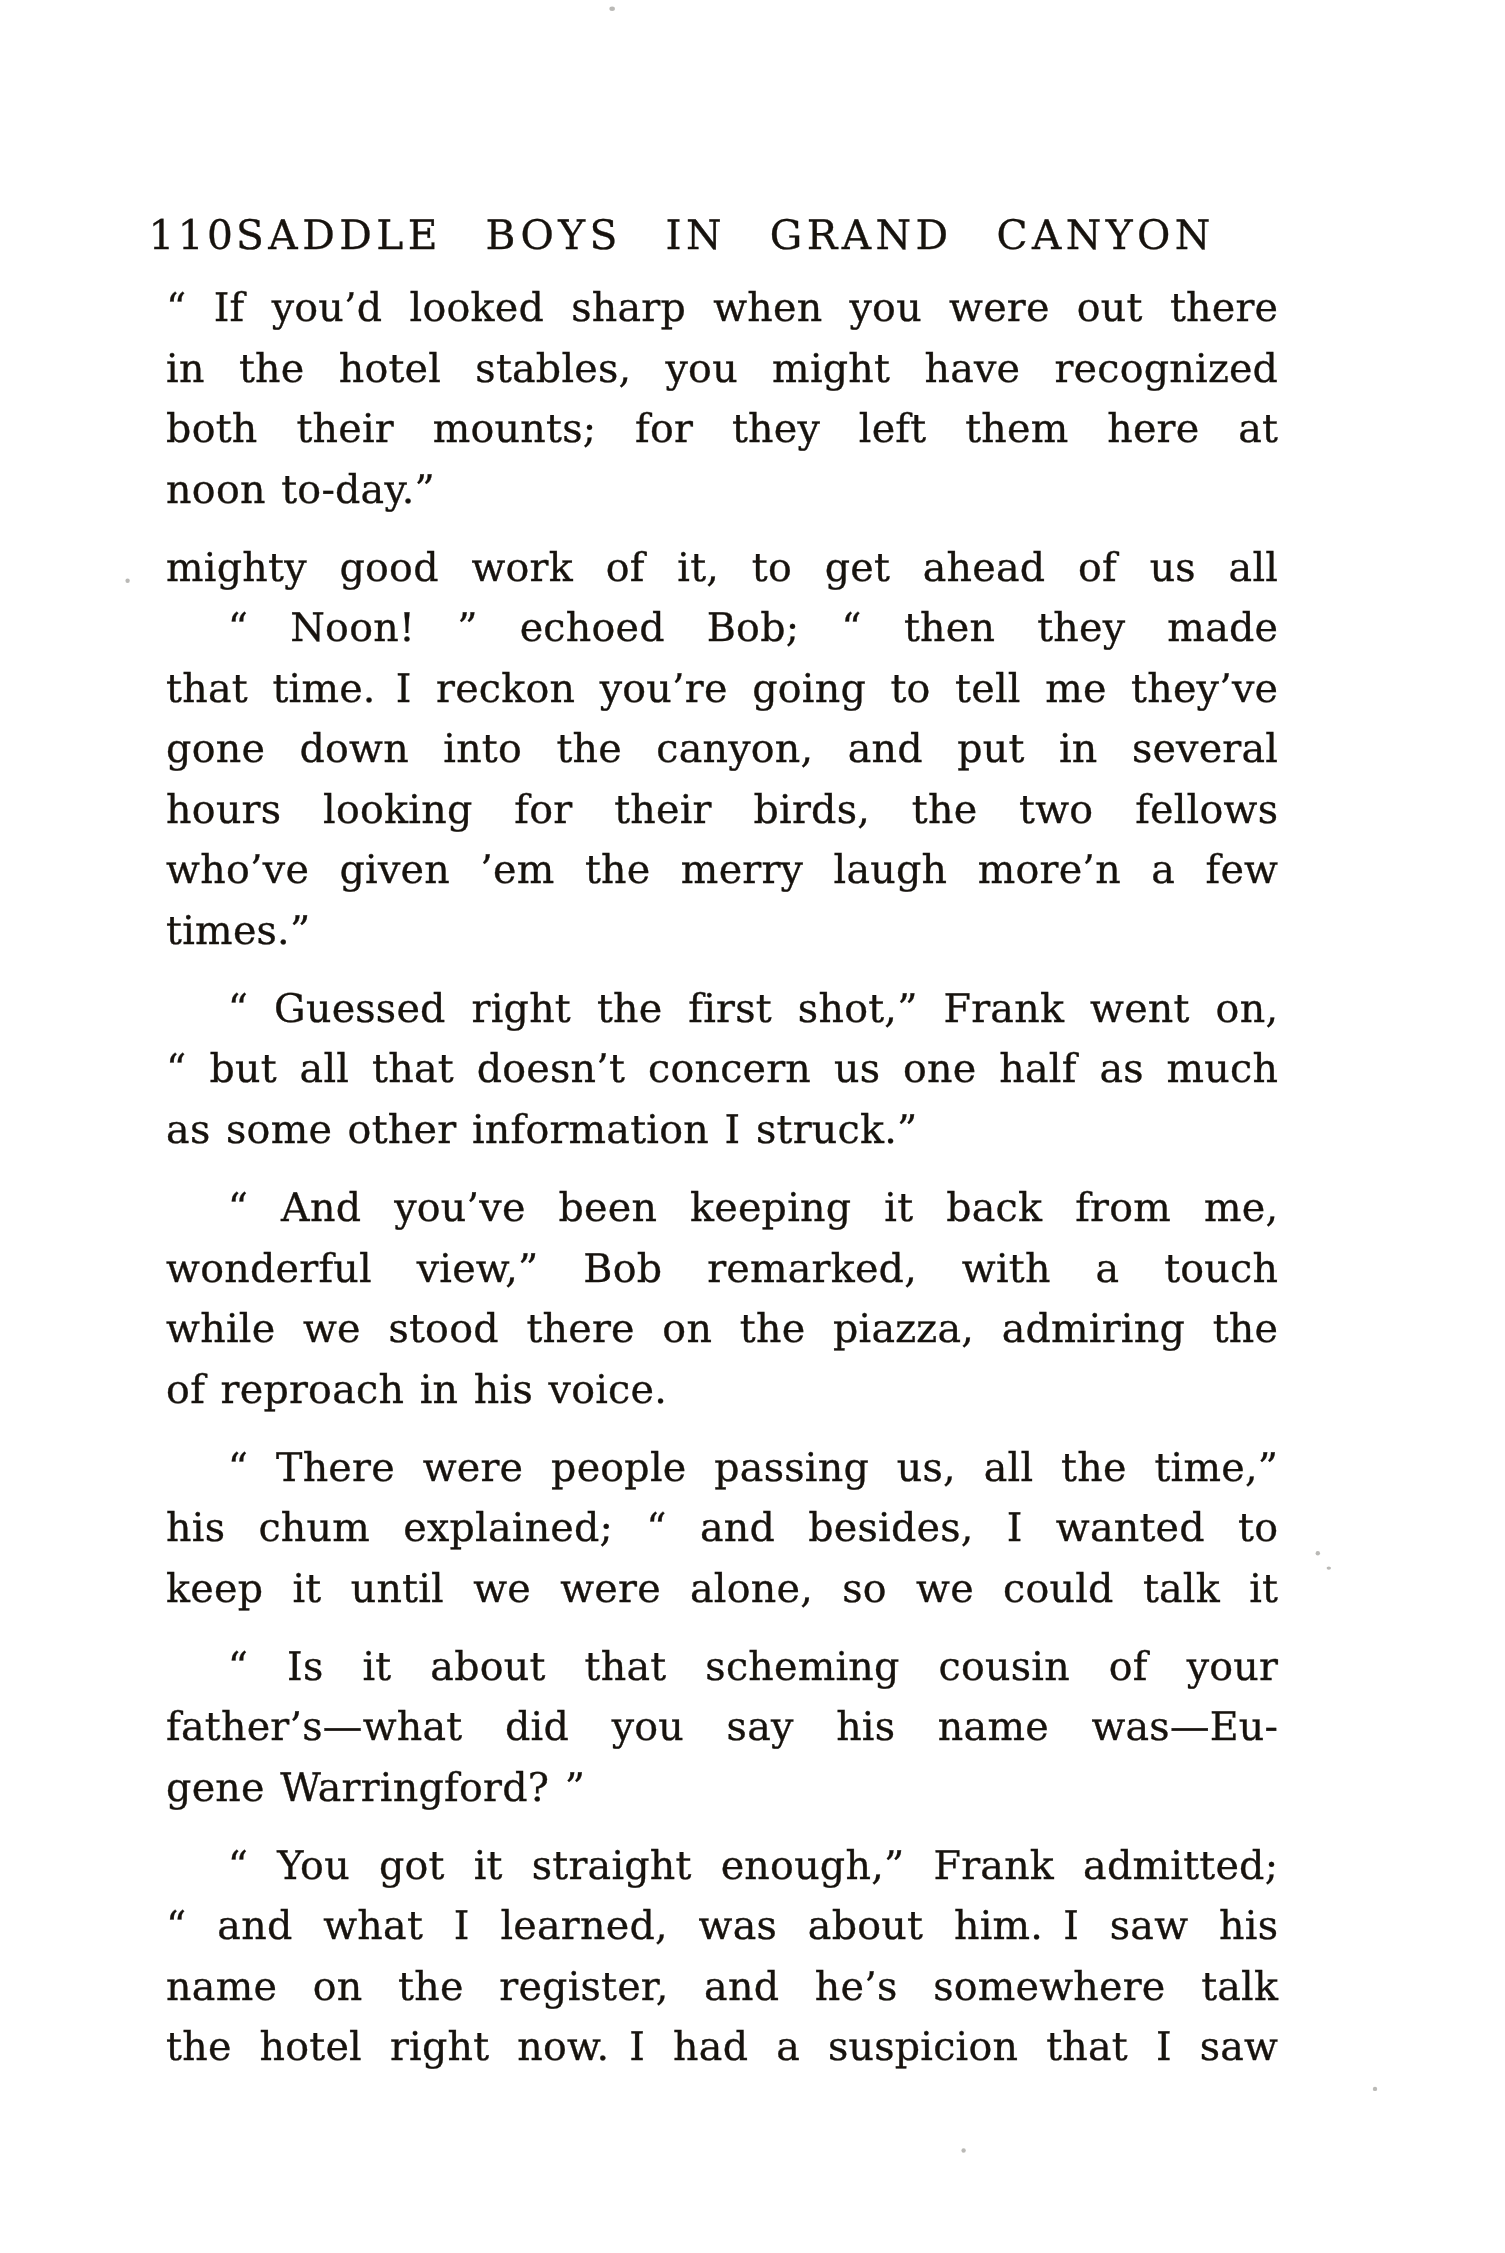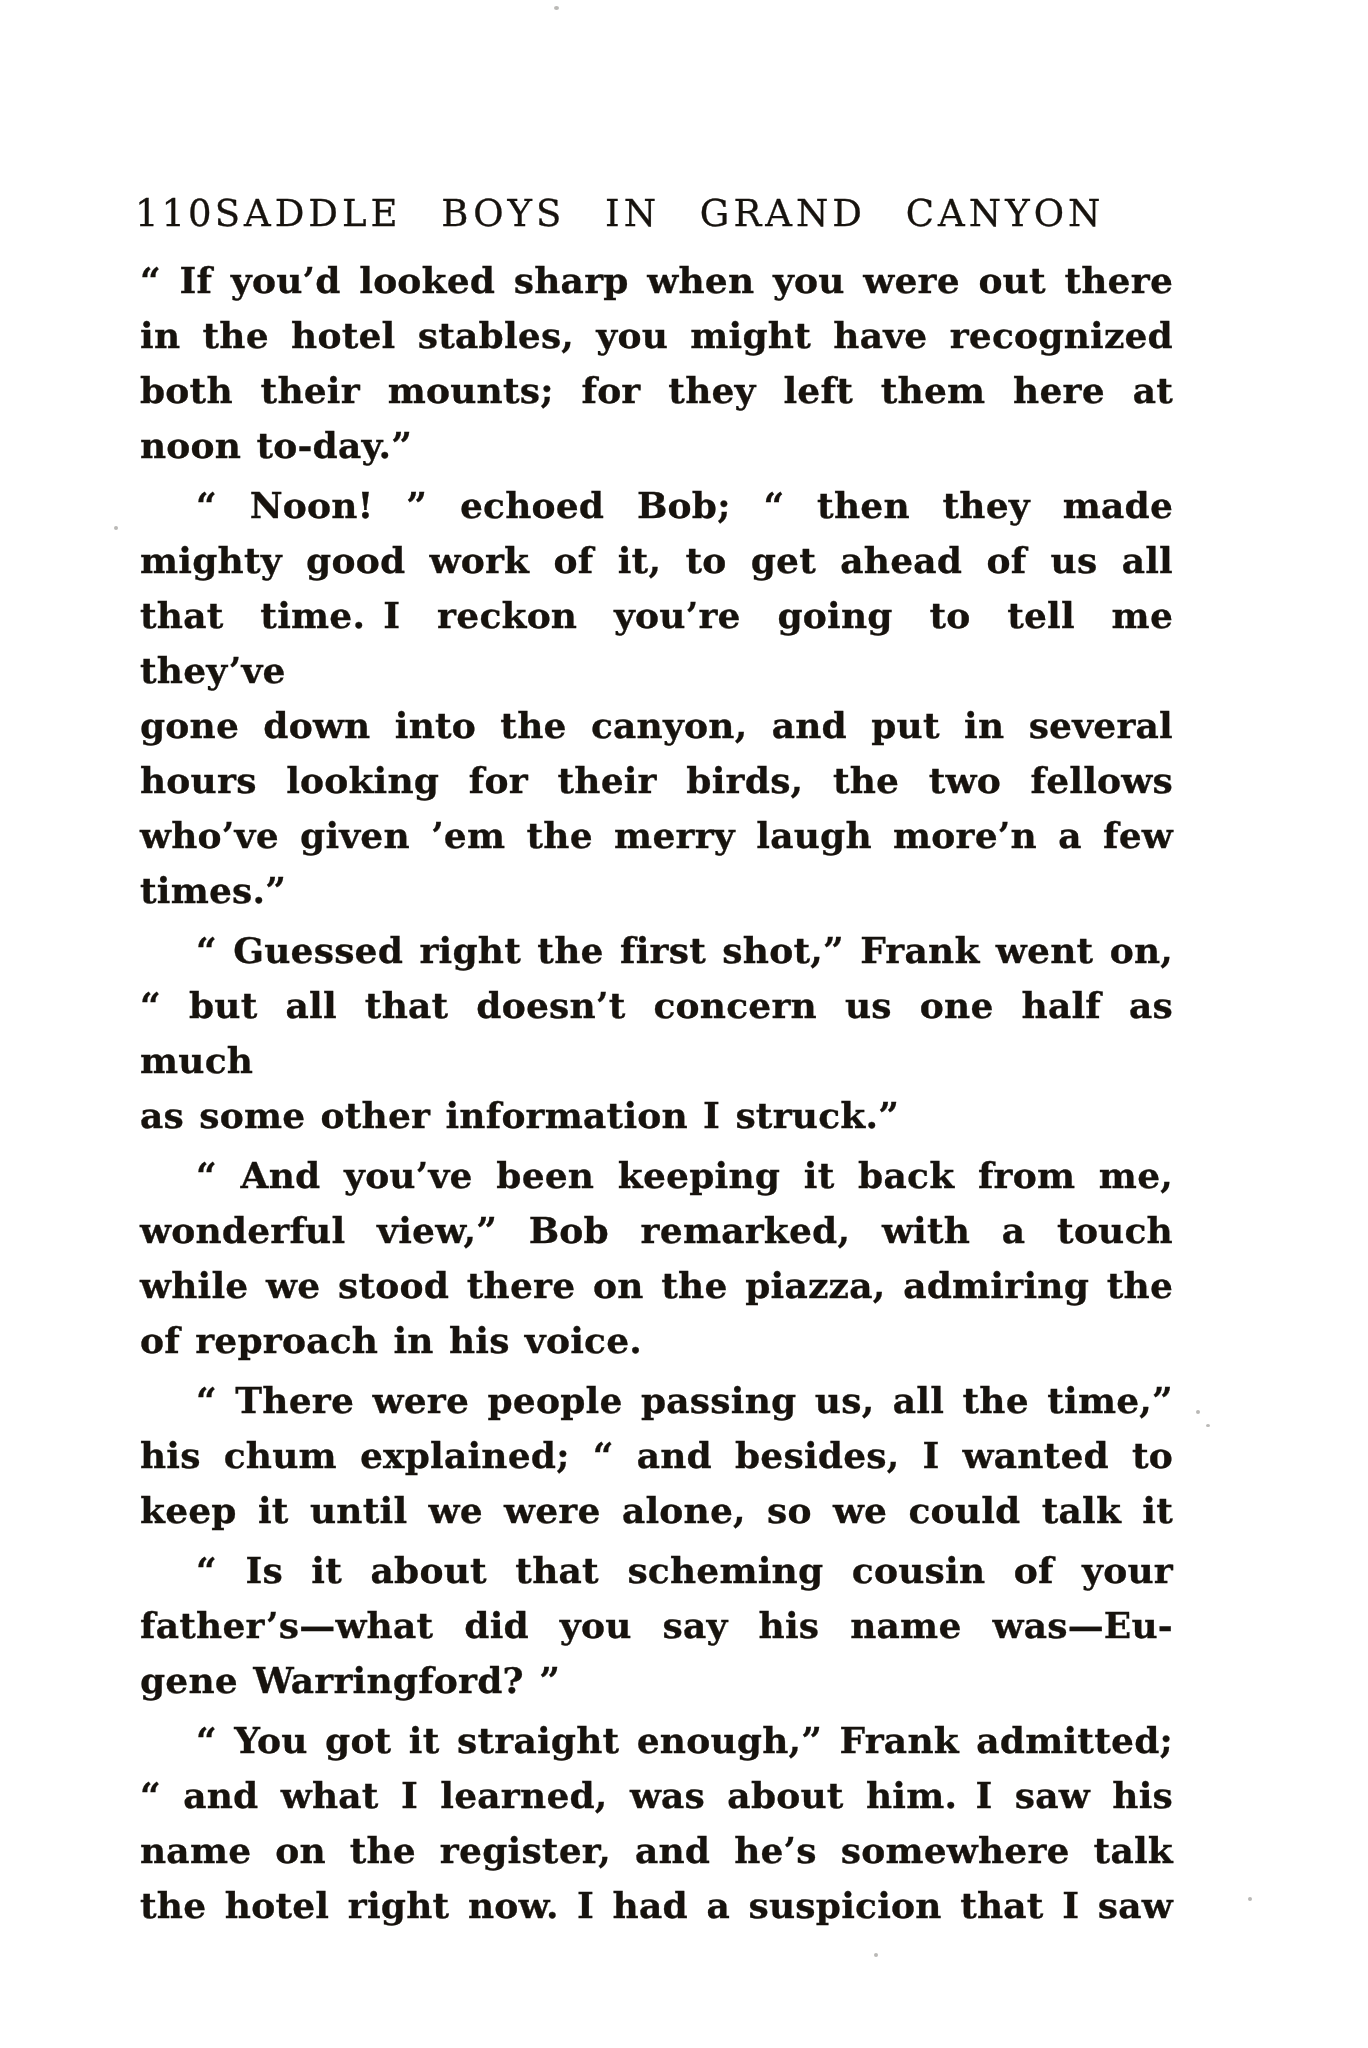--- a/index.html
+++ b/index.html
@@ -32,21 +32,21 @@
   .title {
     flex: 1;
     text-align: left;
     letter-spacing: 4px;
     word-spacing: 24px;
   }
   .body-text {
     margin-top: 17px;
     font-size: 36px;
   }
-  .paragraph { margin: 5px; font-weight: bold; }
+  .paragraph { margin: 16px; }
   .line {
     line-height: 55px;
     letter-spacing: 0.2px;
     word-spacing: 2.5px;
     text-align: justify;
     text-align-last: justify;
     -moz-text-align-last: justify;
   }
   .line.last {
     text-align-last: left;
@@ -78,22 +78,22 @@
   </div>
 
   <div class="body-text">
       <div class="paragraph">
         <div class="line">“ If you’d looked sharp when you were out there</div>
         <div class="line">in the hotel stables, you might have recognized</div>
         <div class="line">both their mounts; for they left them here at</div>
         <div class="line last">noon to-day.”</div>
       </div>
       <div class="paragraph">
+        <div class="line">mighty good work of it, to get ahead of us all</div>
         <div class="line first">“ Noon! ” echoed Bob; “ then they made</div>
-        <div class="line">mighty good work of it, to get ahead of us all</div>
         <div class="line">that time. I reckon you’re going to tell me they’ve</div>
         <div class="line">gone down into the canyon, and put in several</div>
         <div class="line">hours looking for their birds, the two fellows</div>
         <div class="line">who’ve given ’em the merry laugh more’n a few</div>
         <div class="line last">times.”</div>
       </div>
       <div class="paragraph">
         <div class="line first">“ Guessed right the first shot,” Frank went on,</div>
         <div class="line">“ but all that doesn’t concern us one half as much</div>
         <div class="line last">as some other information I struck.”</div>

